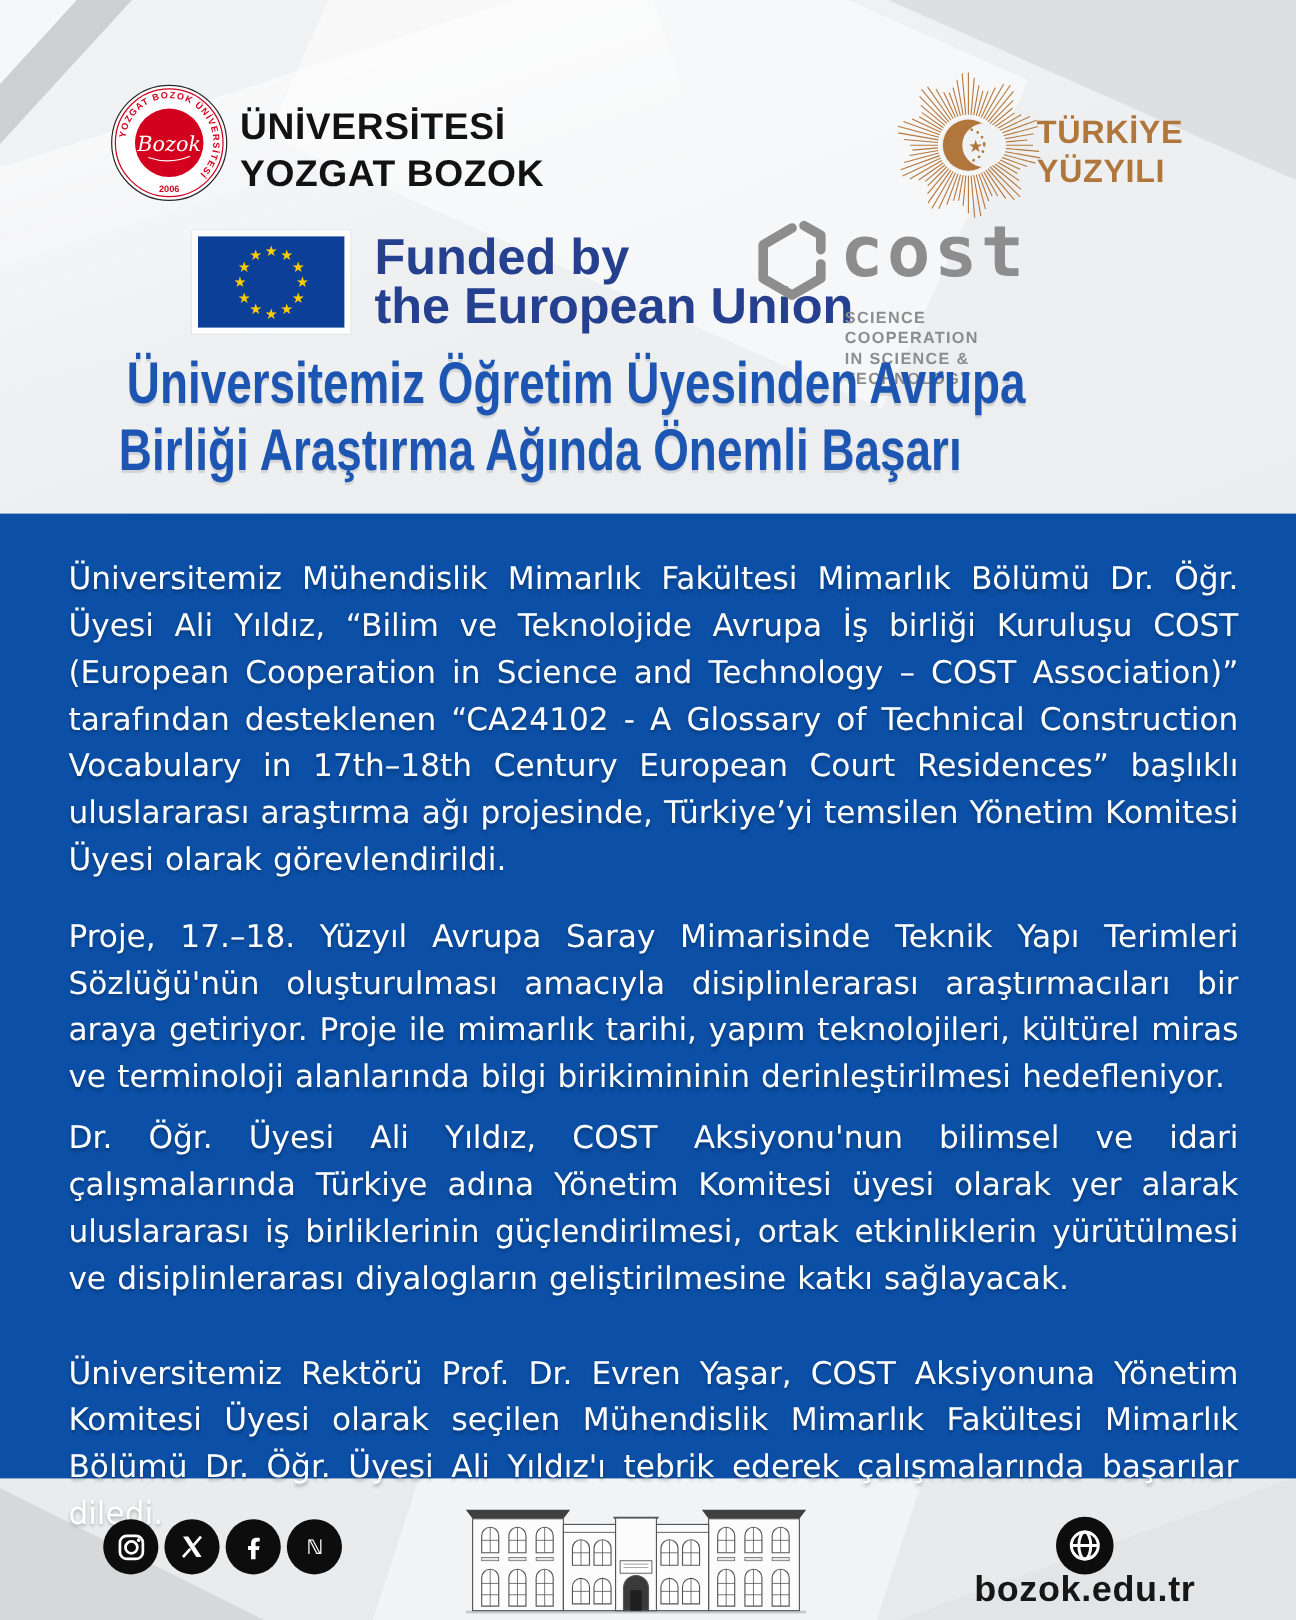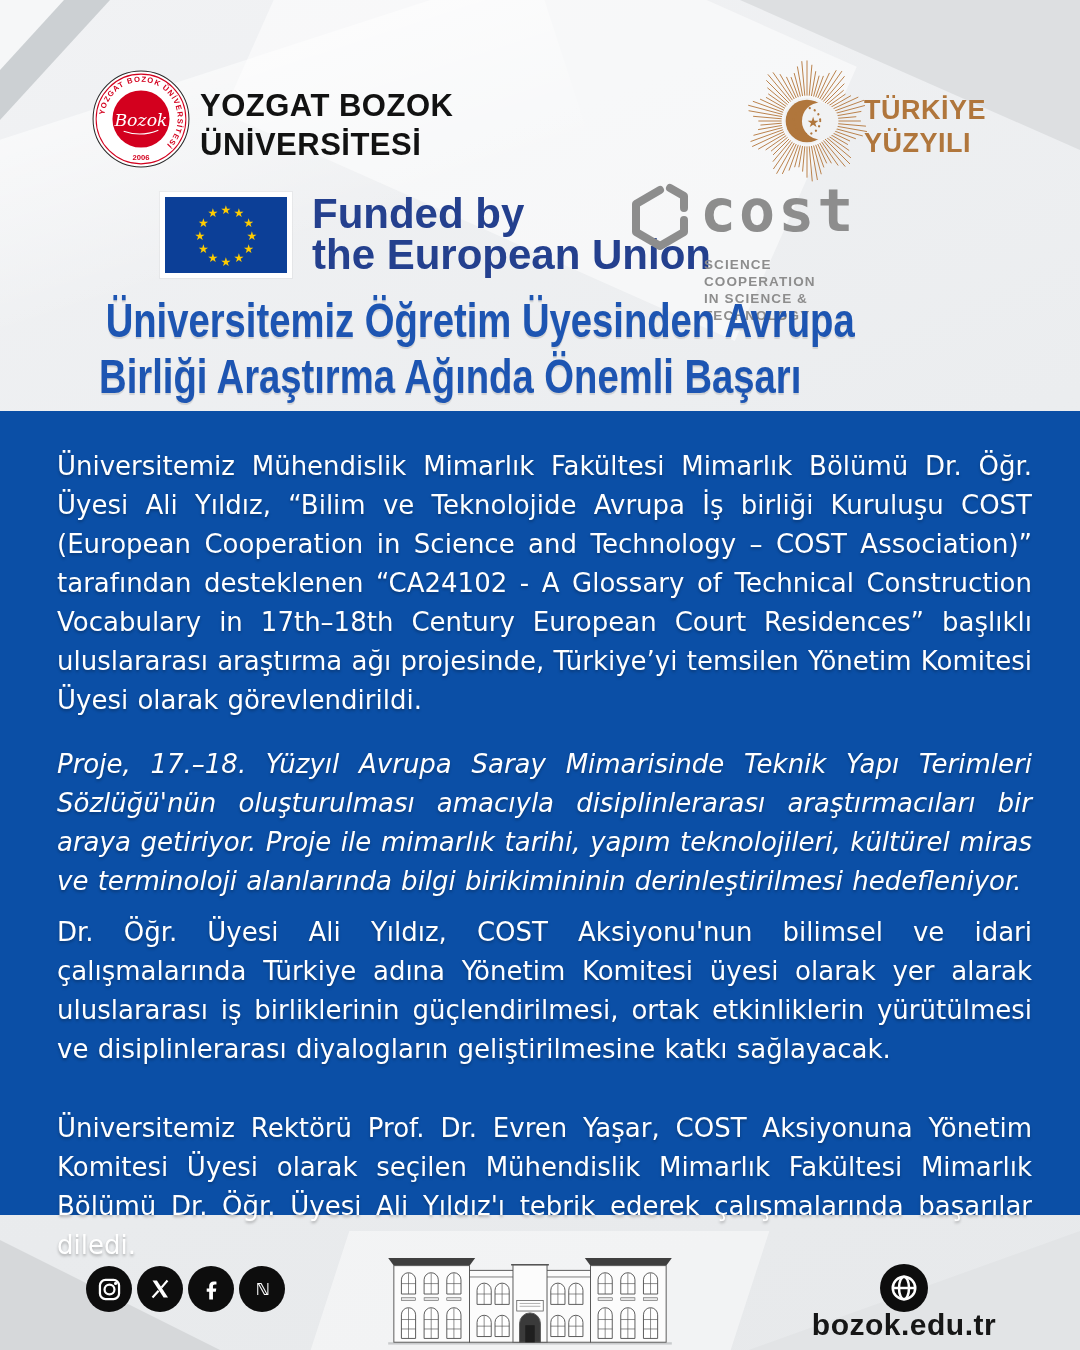--- a/index.html
+++ b/index.html
@@ -34,26 +34,26 @@
   .cost-word{font-family:"DejaVu Sans Mono",monospace;font-weight:700;font-size:60px;line-height:56px;
     letter-spacing:3px;margin-left:8px;transform:scaleY(.98);}
   .cost-cap{margin-left:76px;margin-top:2px;font-family:"Liberation Sans",sans-serif;font-weight:700;
     font-size:13.5px;line-height:17px;letter-spacing:1.1px;}
   .title{position:absolute;left:0;top:292px;width:864px;text-align:right;}
   .title-line{display:inline-block;font-family:"Liberation Sans",sans-serif;font-weight:800;
     font-size:49px;line-height:56px;transform:scaleX(.78);transform-origin:center;white-space:nowrap;
     text-shadow:0 2px 1px rgba(0,0,0,.12);}
 
   
-  .panel{position:absolute;left:0;top:411px;width:1080px;height:804px;box-sizing:border-box;
+  .panel{position:absolute;left:0;top:428px;width:1080px;height:804px;box-sizing:border-box;
     padding:36px 48px 0 57px;}
   .panel p{margin:0;color:#ffffff;font-size:26px;line-height:39px;text-align:justify;
     hyphens:none;text-shadow:0 2px 3px rgba(0,0,0,.28);word-spacing:1px;}
   .panel p.p1{margin-bottom:25px;}
-  .panel p.p2{margin-bottom:12px;font-style:italic;}
+  .panel p.p2{margin-bottom:12px;}
   .panel p.p3{margin-bottom:40px;}
 
   
   .social-row{position:absolute;left:86px;top:1266px;display:flex;gap:5px;}
   .icon-circle{width:46px;height:46px;border-radius:50%;background:#0d0d0d;display:flex;
     align-items:center;justify-content:center;}
   .handle{position:absolute;left:70px;top:1308px;width:232px;text-align:center;
     font-family:"Liberation Sans",sans-serif;font-weight:600;font-size:30px;color:#161616;letter-spacing:1px;}
   .building{position:absolute;left:388px;top:1242px;}
   .globe{position:absolute;left:880px;top:1264px;}
@@ -85,22 +85,22 @@
       <text font-size="7.5" font-weight="bold" fill="#d3001e" letter-spacing="1" font-family="Liberation Sans, sans-serif">
         <textPath href="#sealRing" startOffset="4">YOZGAT BOZOK ÜNİVERSİTESİ</textPath>
       </text>
       <text x="50" y="57" text-anchor="middle" font-size="17" font-style="italic" fill="#ffffff" font-family="DejaVu Serif, serif">Bozok</text>
       <path d="M 33 62 q 17 6 34 -1" stroke="#ffffff" stroke-width="1" fill="none"></path>
       <text x="50" y="90" text-anchor="middle" font-size="7.5" font-weight="bold" fill="#d3001e" font-family="Liberation Sans, sans-serif">2006</text>
     </svg>
   </div>
 
   <div class="univ-name">
+    <div>ÜNİVERSİTESİ</div>
     <div>YOZGAT BOZOK</div>
-    <div>ÜNİVERSİTESİ</div>
   </div>
 
   <div class="ty-emblem">
     <svg id="tySvg" viewBox="0 0 128 128" width="130" height="130">
       <g id="tyRays" stroke="#b5773c" stroke-width="0.9">
           <line x1="89" y1="64" x2="117" y2="64"></line>
           <line x1="88.90486745229364" y1="66.17889356869145" x2="122.03726989352936" y2="69.07760317767823"></line>
           <line x1="88.6201938253052" y1="68.34120444167326" x2="123.03100526570783" y2="74.40875892668775"></line>
           <line x1="88.1481456572267" y1="70.47047612756302" x2="118.96483653202546" y2="78.72778356086489"></line>
           <line x1="87.49231551964772" y1="72.55050358314172" x2="112.12279828647836" y2="81.51526616587472"></line>

